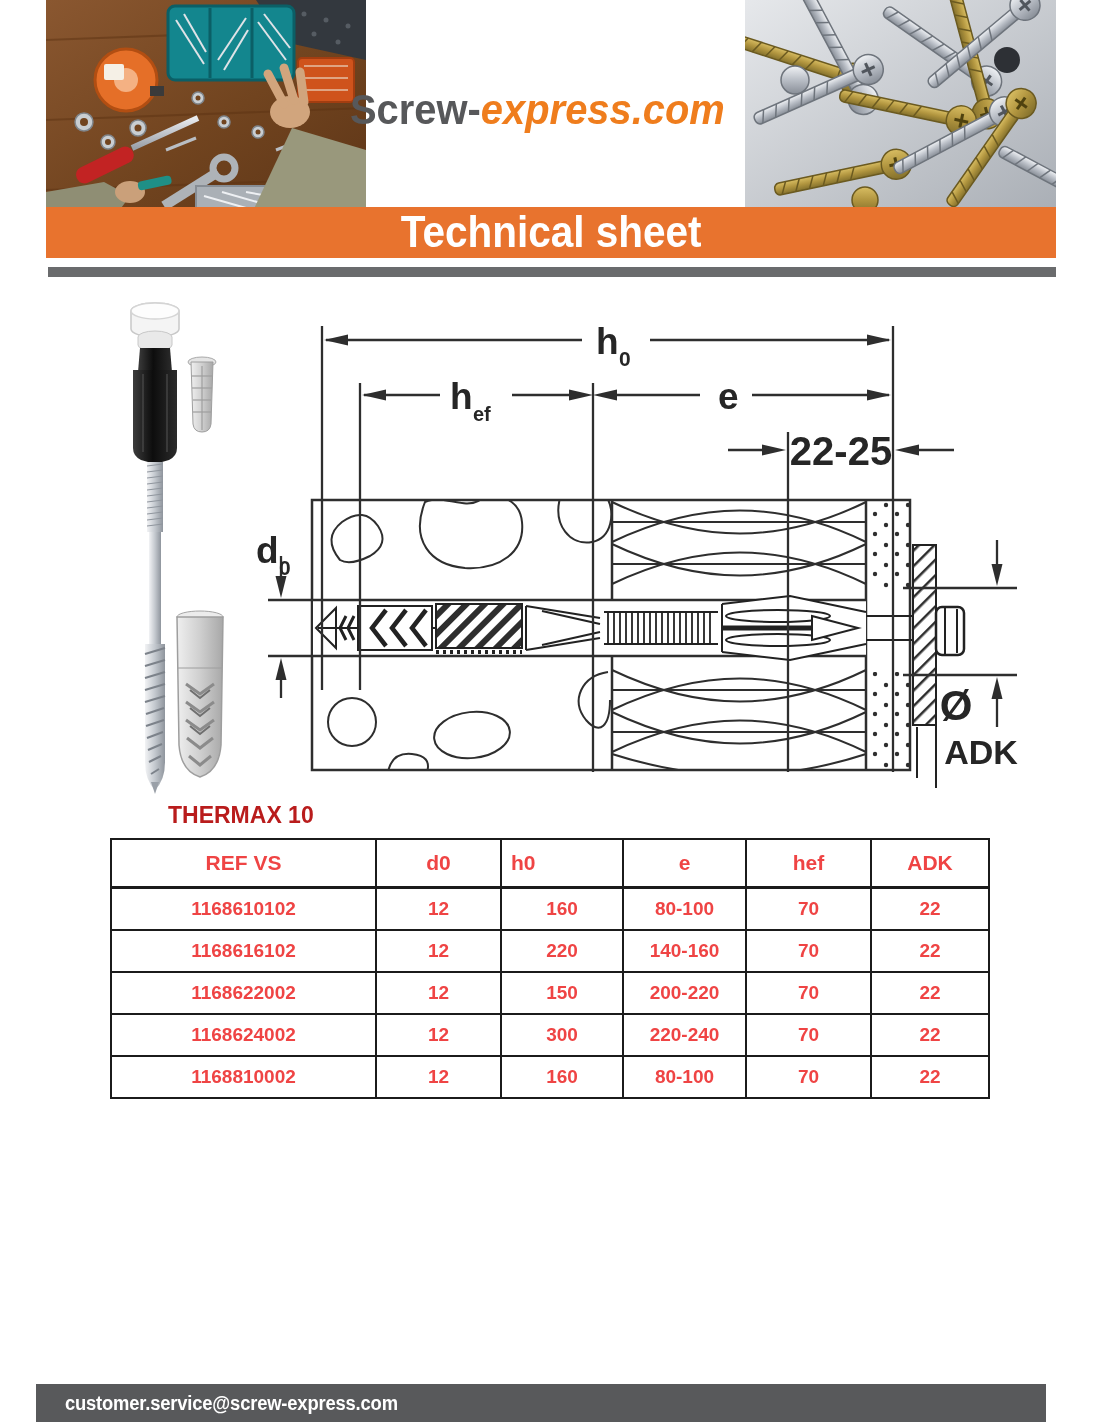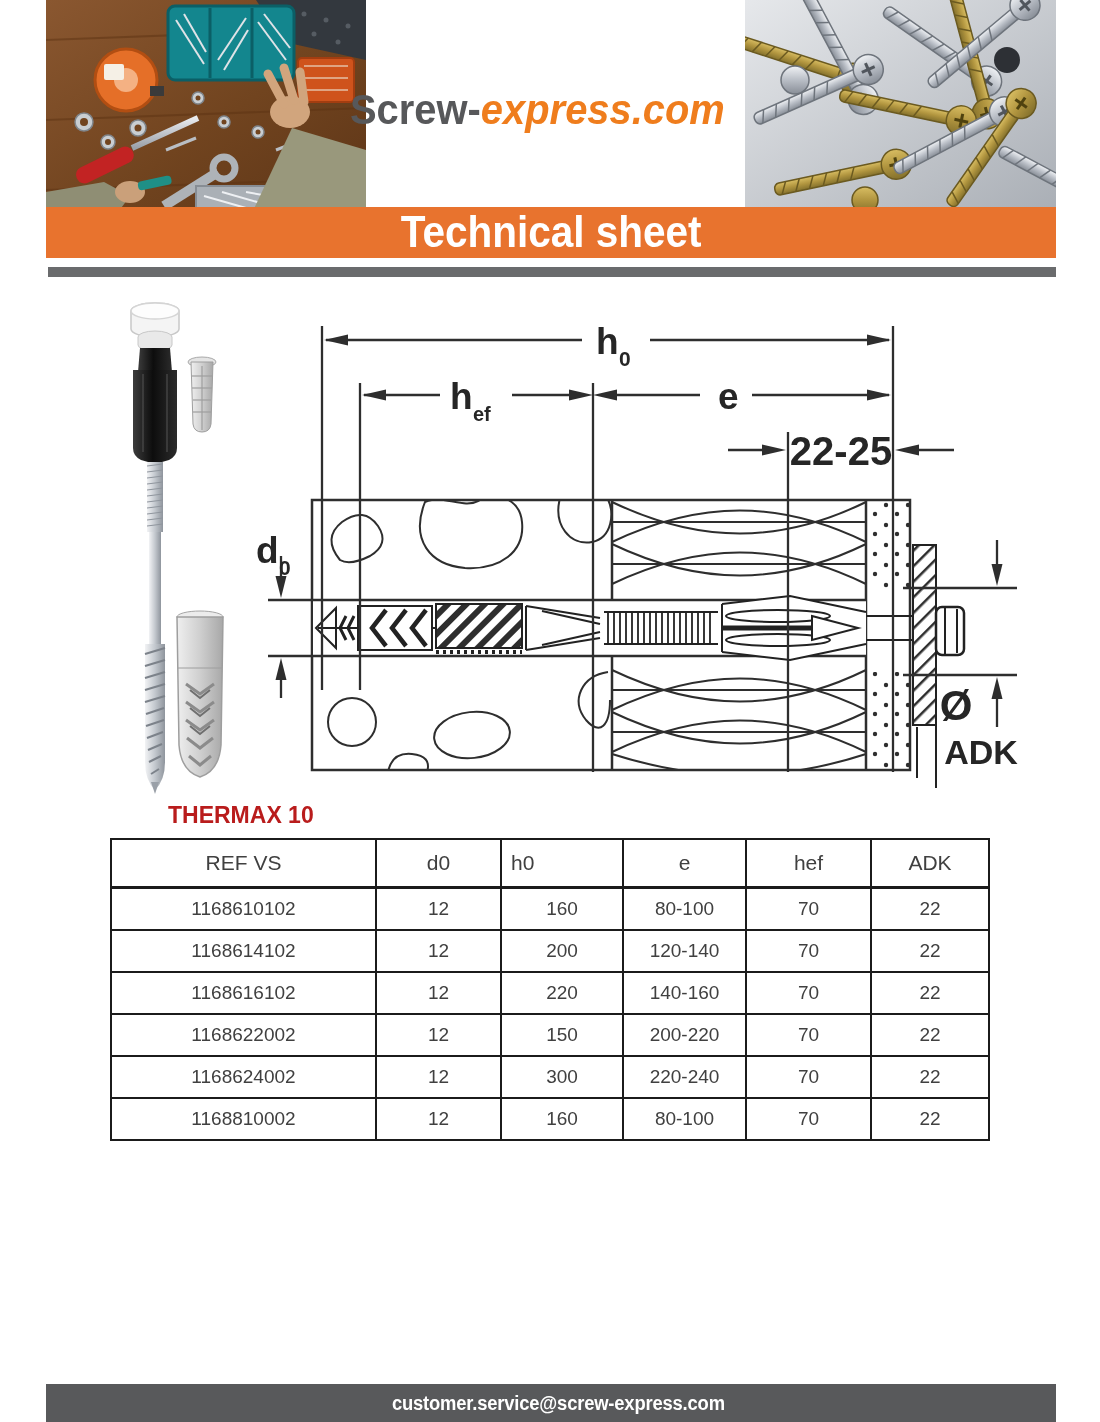--- a/index.html
+++ b/index.html
@@ -16,28 +16,28 @@
   .logo-text .p2{color:#ef7d1d;font-style:italic;}
   .banner{position:absolute;left:46px;top:207px;width:1010px;height:51px;background:#e8732e;
           display:flex;align-items:flex-end;justify-content:center;}
   .banner-title{color:#fff;font-weight:bold;font-size:45px;transform:scaleX(.9);letter-spacing:0px;}
   .gray-strip{position:absolute;left:48px;top:267px;width:1008px;height:10px;background:#6a6b6d;}
   
   .diagram{position:absolute;left:46px;top:290px;width:1010px;height:515px;}
   
   .product-title{position:absolute;left:168px;top:802px;font-size:23px;font-weight:bold;color:#b91c1c;}
   table.spec{position:absolute;left:110px;top:838px;width:878px;border-collapse:collapse;table-layout:fixed;}
-  table.spec th,table.spec td{border:2px solid #1b1b1b;text-align:center;font-weight:normal;color:#404040;
+  table.spec th,table.spec td{border:2px solid #1b1b1b;text-align:center;font-weight:bold;color:#ef4444;
     overflow:hidden;white-space:nowrap;}
   table.spec th{height:44px;font-size:21px;border-bottom-width:3px;}
   table.spec td{height:38px;font-size:19px;}
   table.spec th.left{text-align:left;padding-left:9px;}
   
-  .footer-bar{position:absolute;left:46px;top:1384px;width:1010px;height:38px;background:#58595b;
-              display:flex;align-items:center;justify-content:center;padding-right:14px;box-sizing:border-box;}
+  .footer-bar{position:absolute;left:36px;top:1384px;width:1010px;height:38px;background:#58595b;
+              display:flex;align-items:center;justify-content:flex-start;padding-right:14px;box-sizing:border-box;}
   .footer-email{color:#fff;font-weight:bold;font-size:20px;transform:scaleX(.92);transform-origin:right center;letter-spacing:-.2px;}
   svg text{font-family:"Liberation Sans",sans-serif;}
 </style>
 </head>
 <body>
 
 <div class="page">
 
   <div class="photo photo-left">
     <svg width="320" height="215" viewBox="0 0 320 215">
@@ -496,28 +496,20 @@
           <th>hef</th>
           <th>ADK</th>
         </tr>
     </thead>
     <tbody>
         <tr>
           <td>1168610102</td>
           <td>12</td>
           <td>160</td>
           <td>80-100</td>
-          <td>70</td>
-          <td>22</td>
-        </tr>
-        <tr>
-          <td>1168614102</td>
-          <td>12</td>
-          <td>200</td>
-          <td>120-140</td>
           <td>70</td>
           <td>22</td>
         </tr>
         <tr>
           <td>1168616102</td>
           <td>12</td>
           <td>220</td>
           <td>140-160</td>
           <td>70</td>
           <td>22</td>

